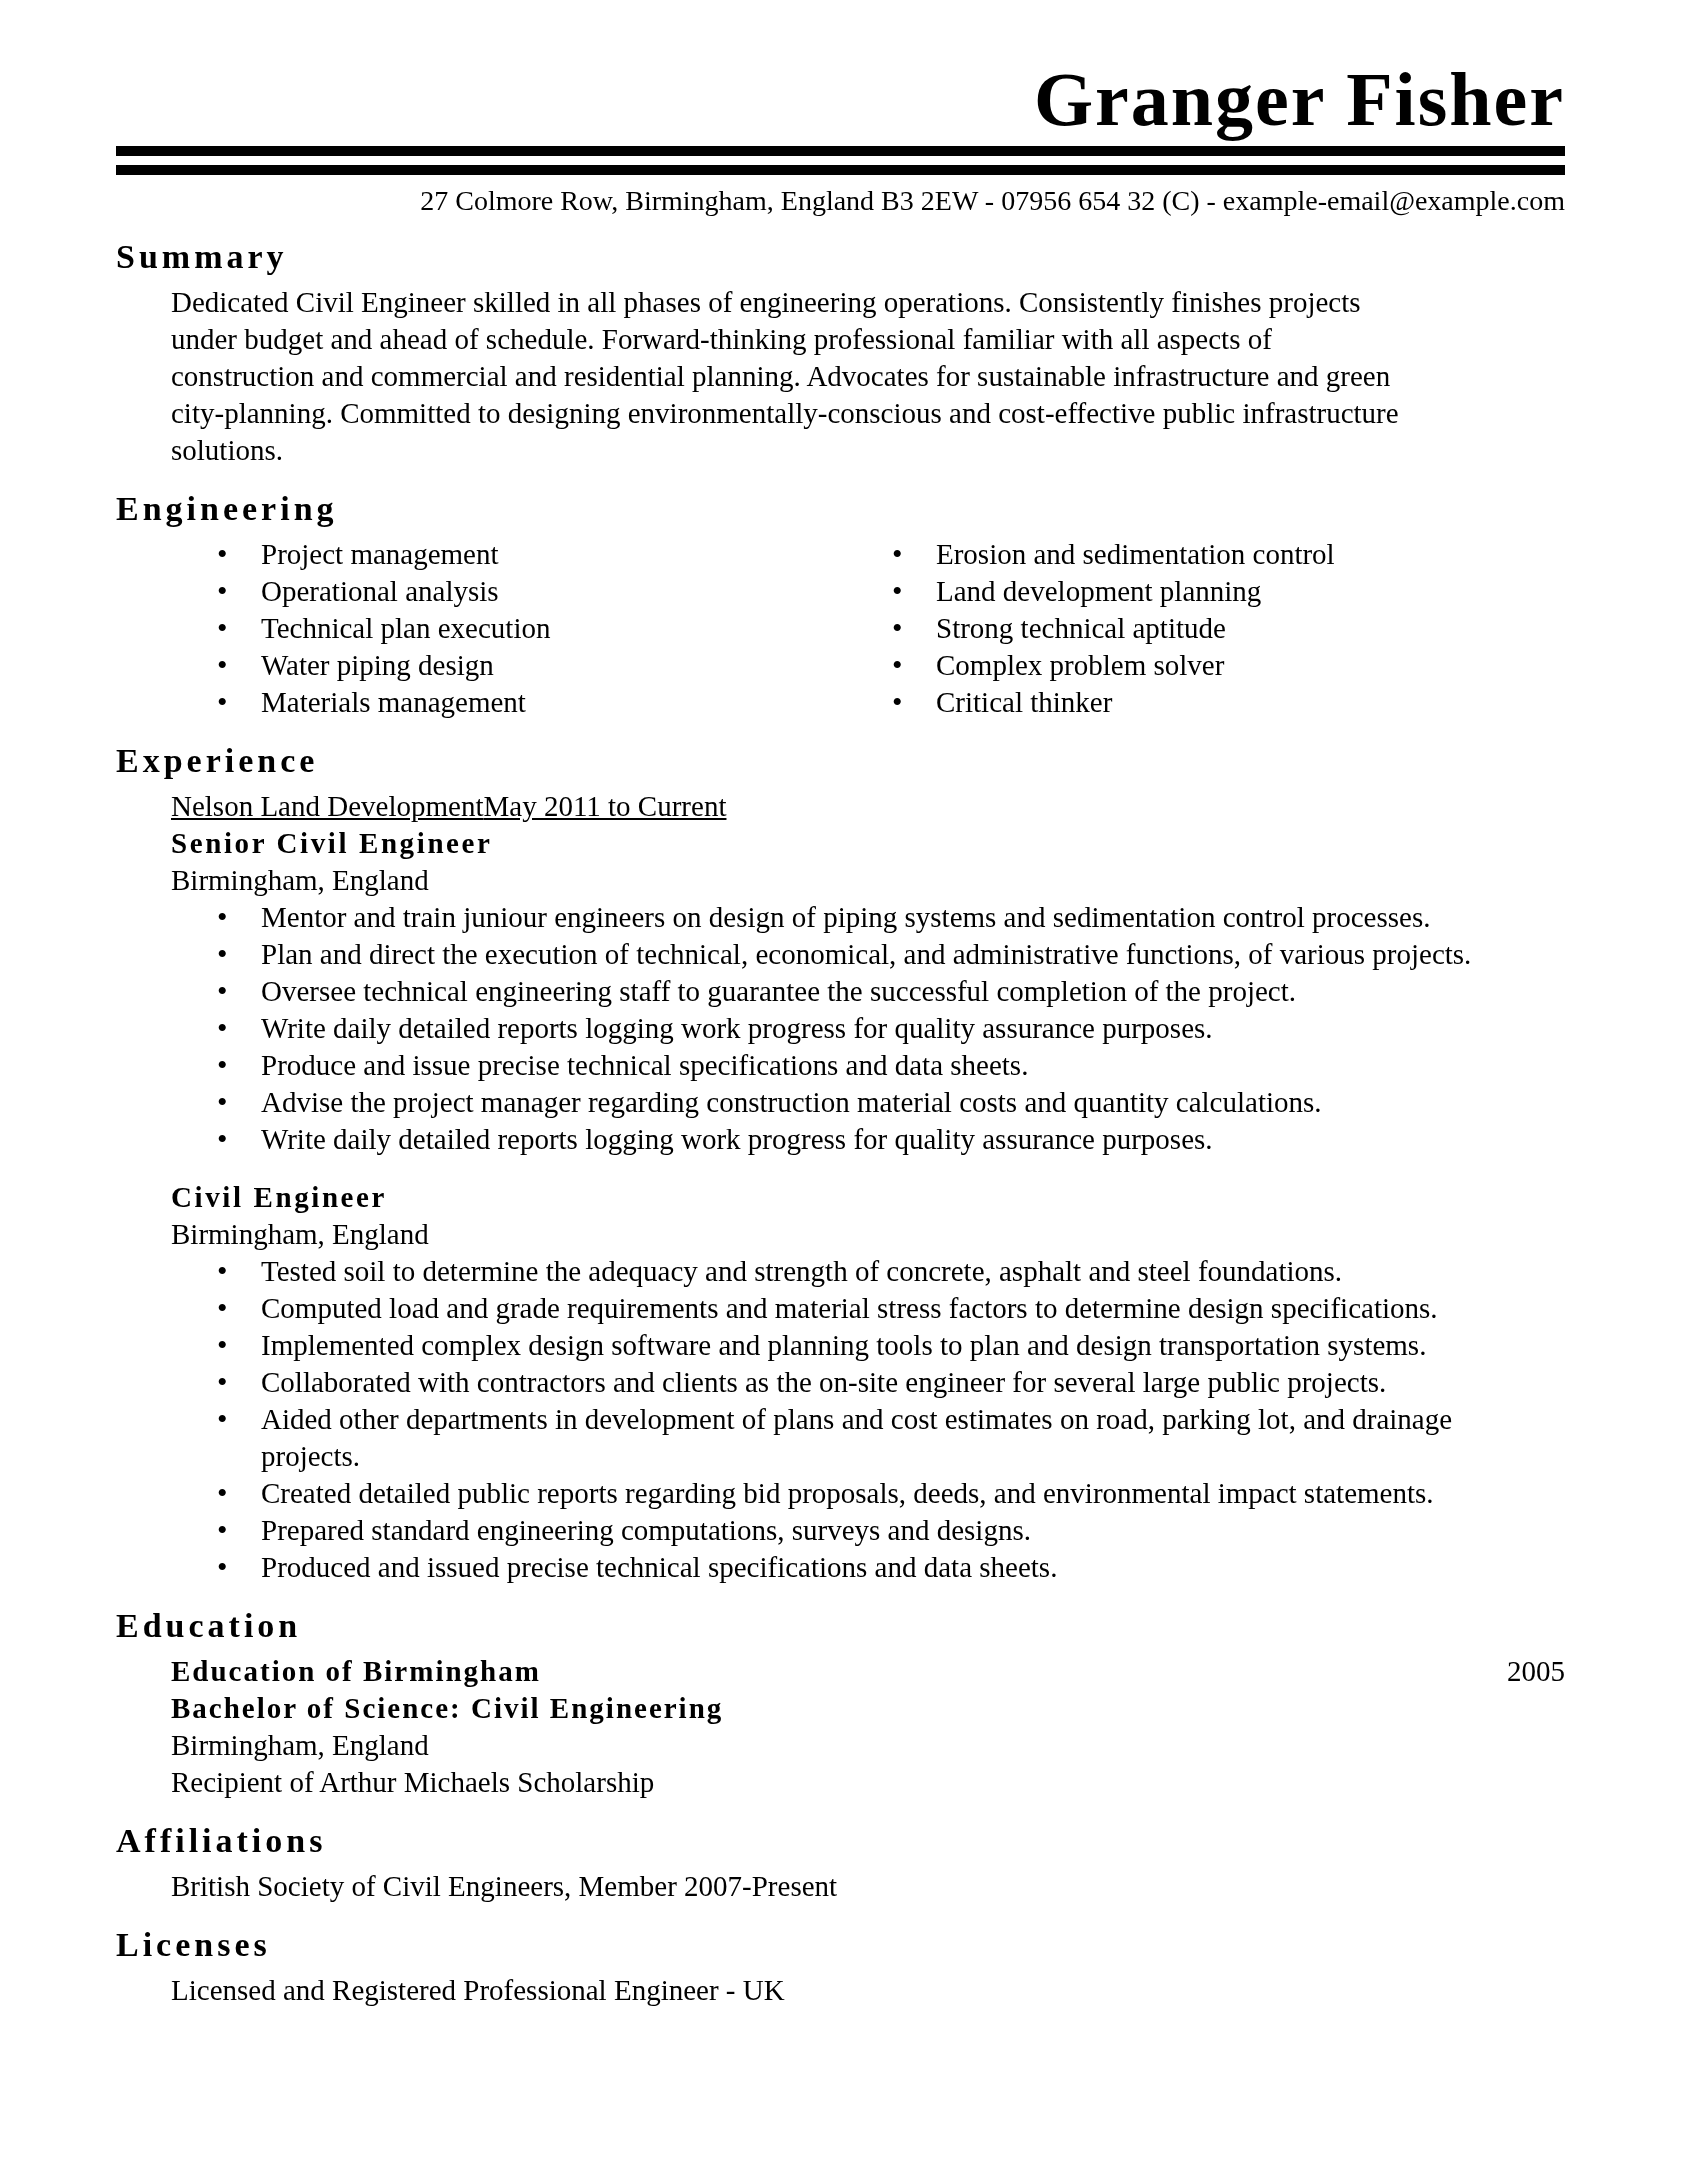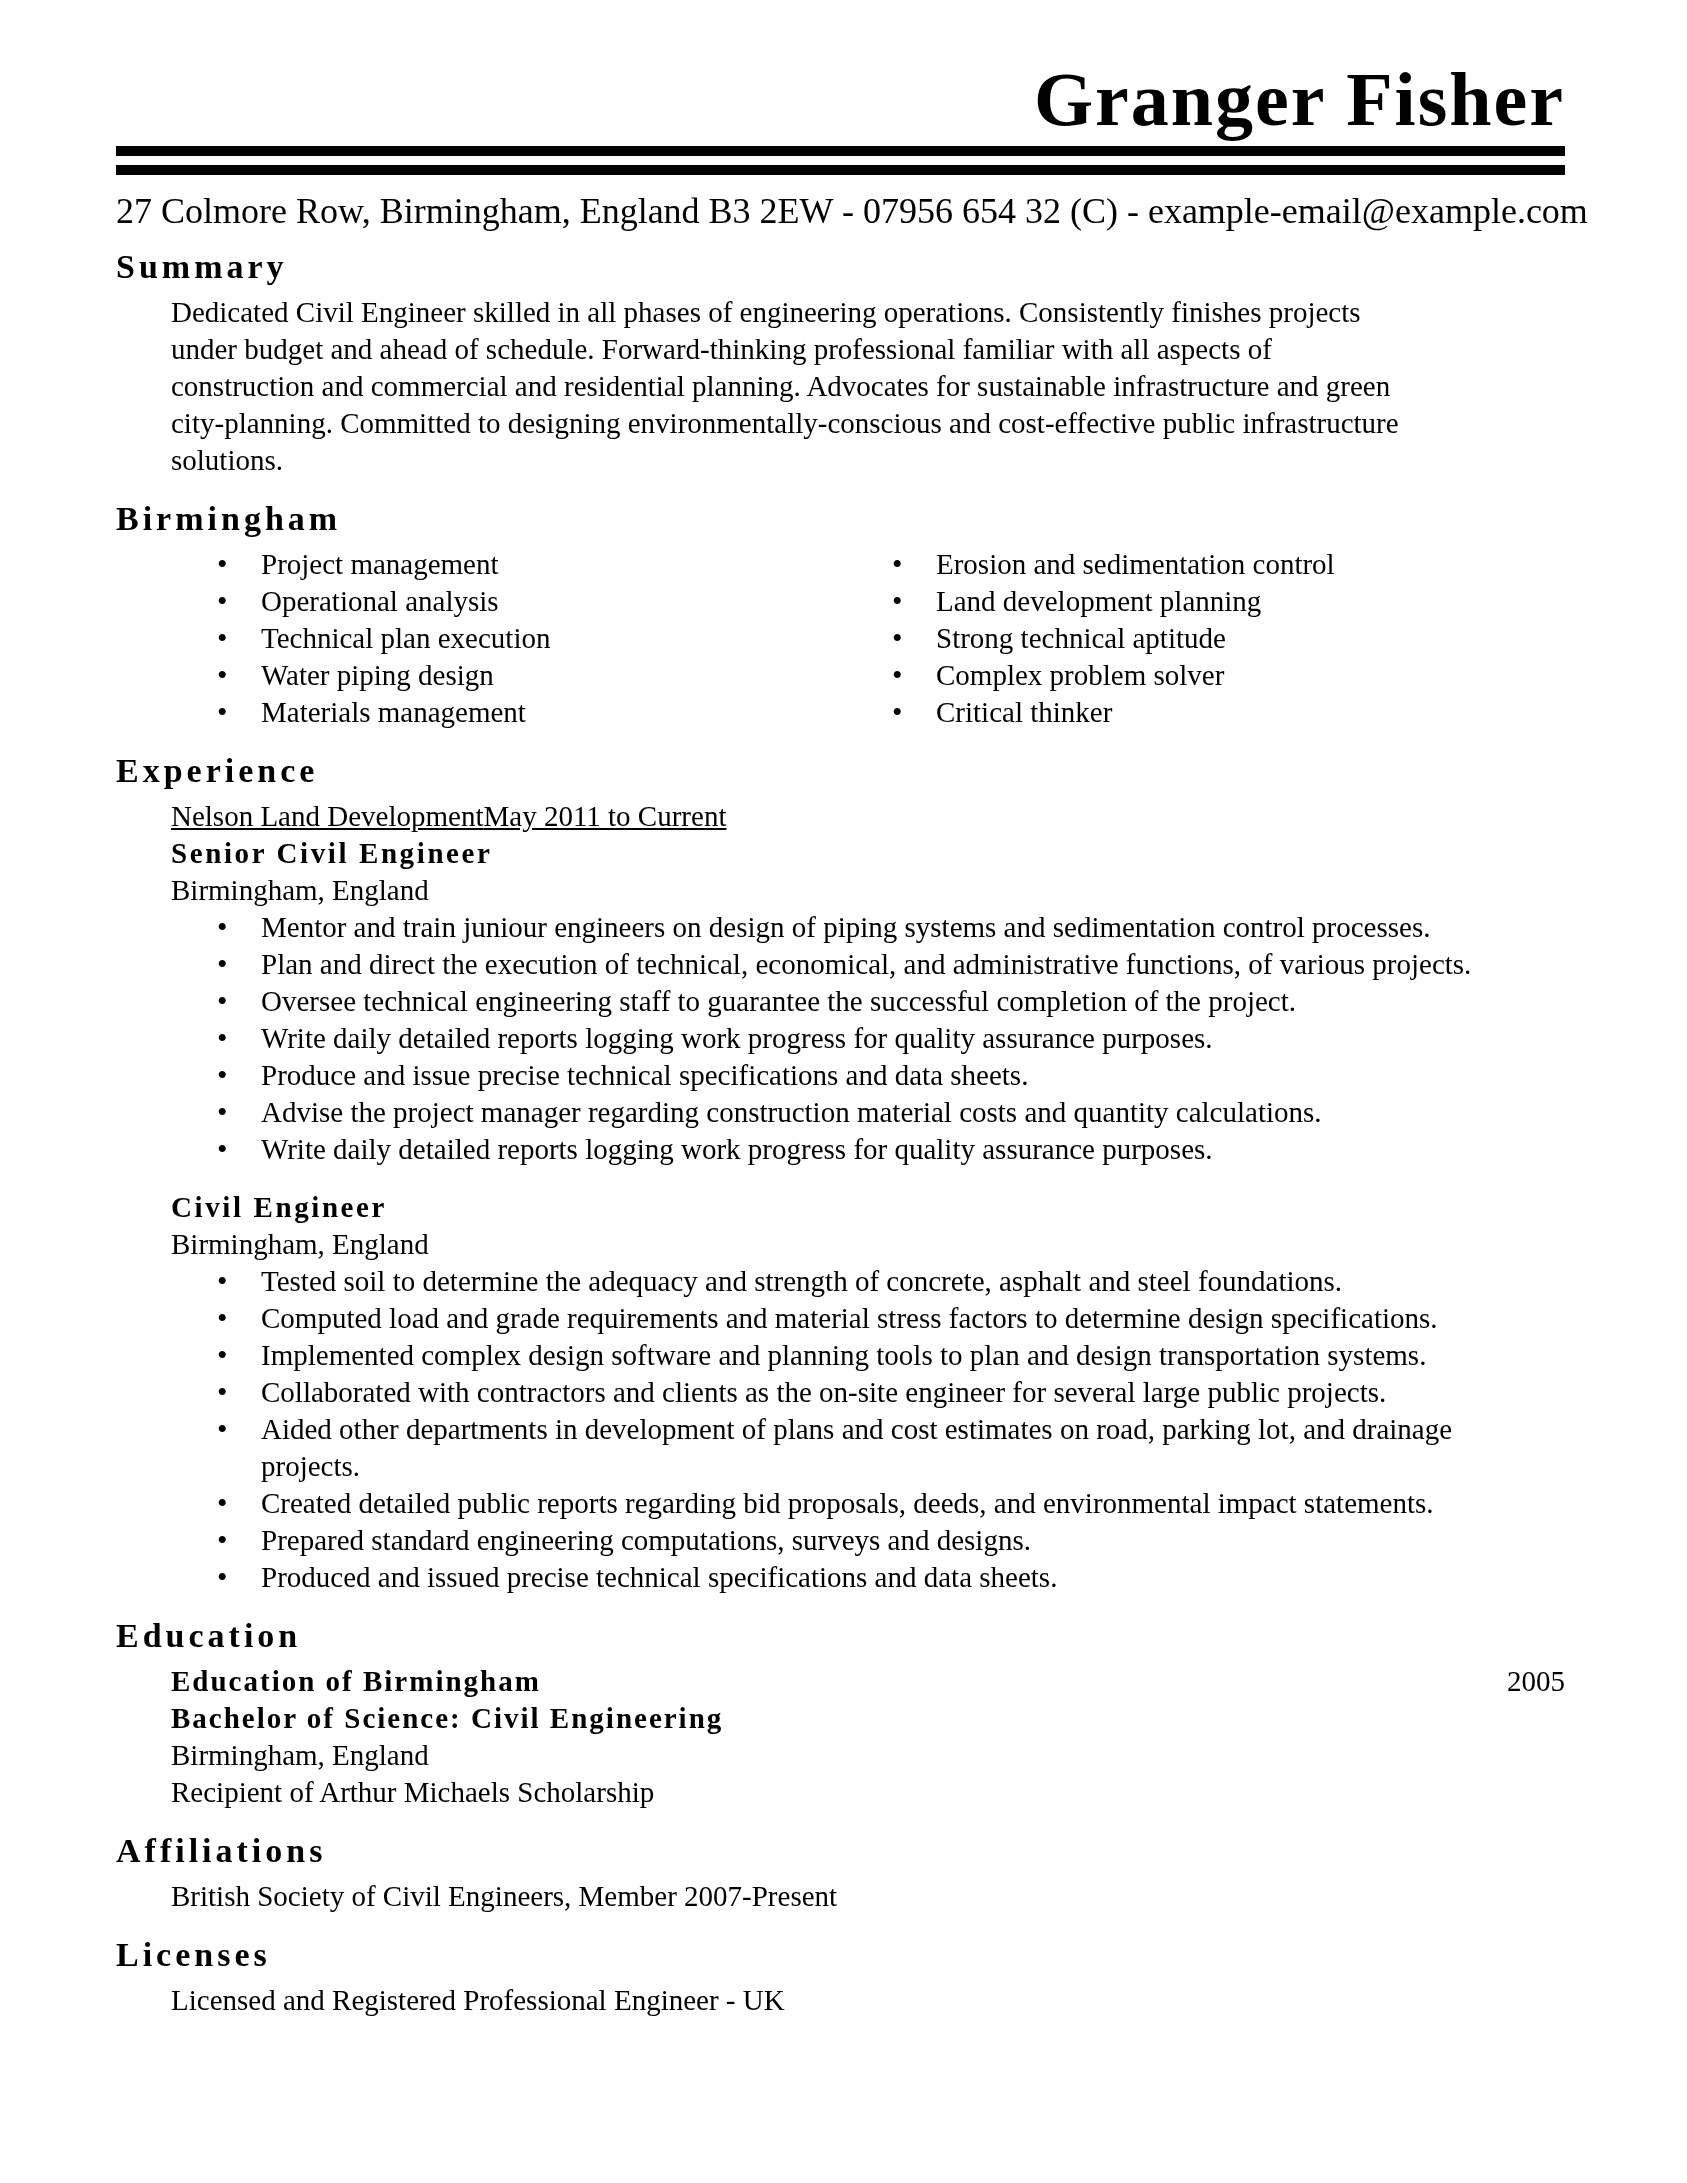--- a/index.html
+++ b/index.html
@@ -21,23 +21,23 @@
     font-weight: bold;
     letter-spacing: 2px;
     line-height: 1.0;
     white-space: nowrap;
   }
   .rules { margin-top: 9.3px; }
   .rule { height: 10px; background: #000000; }
   .rule + .rule { margin-top: 8.6px; }
   .contact {
     text-align: right;
-    font-size: 36px;
+    font-size: 28px;
     line-height: 32px;
-    margin-top: 20px;
+    margin-top: 10px;
     white-space: nowrap;
   }
   .section { margin-top: 21px; }
   .section-heading {
     font-size: 34px;
     font-weight: bold;
     letter-spacing: 4px;
     line-height: 38px;
   }
   .section-body {
@@ -101,21 +101,21 @@
   <div class="contact">27 Colmore Row, Birmingham, England B3 2EW - 07956 654 32 (C) - example-email@example.com</div>
 
   <div class="section">
     <div class="section-heading">Summary</div>
     <div class="section-body">
       <div class="para">Dedicated Civil Engineer skilled in all phases of engineering operations. Consistently finishes projects under budget and ahead of schedule. Forward-thinking professional familiar with all aspects of construction and commercial and residential planning. Advocates for sustainable infrastructure and green city-planning. Committed to designing environmentally-conscious and cost-effective public infrastructure solutions.</div>
     </div>
   </div>
 
   <div class="section">
-    <div class="section-heading">Birmingham</div>
+    <div class="section-heading">Engineering</div>
     <div class="section-body">
       <div class="hl-grid">
         <ul class="blist">
           <li>Project management</li>
           <li>Operational analysis</li>
           <li>Technical plan execution</li>
           <li>Water piping design</li>
           <li>Materials management</li>
         </ul>
         <ul class="blist">

